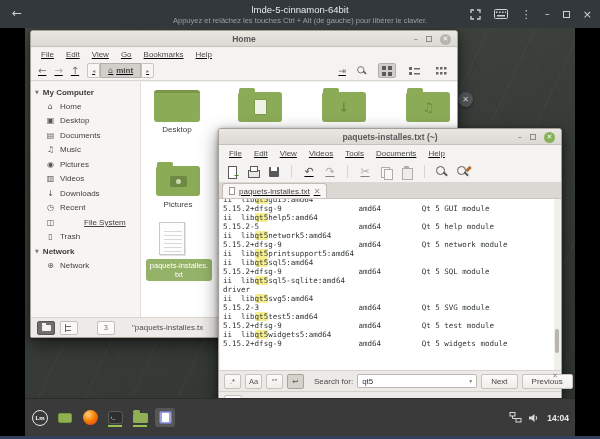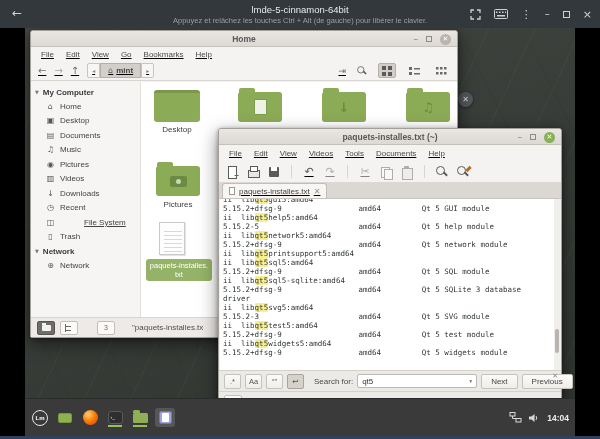--- a/index.html
+++ b/index.html
@@ -399,21 +399,20 @@
             <div class="ln"><span>ii  lib</span><span class="hl">qt5</span><span>gui5:amd64</span></div>
             <div class="ln"><span>5.15.2+dfsg-9                 amd64         Qt 5 GUI module</span></div>
             <div class="ln"><span>ii  lib</span><span class="hl">qt5</span><span>help5:amd64</span></div>
             <div class="ln"><span>5.15.2-5                      amd64         Qt 5 help module</span></div>
             <div class="ln"><span>ii  lib</span><span class="hl">qt5</span><span>network5:amd64</span></div>
             <div class="ln"><span>5.15.2+dfsg-9                 amd64         Qt 5 network module</span></div>
             <div class="ln"><span>ii  lib</span><span class="hl">qt5</span><span>printsupport5:amd64</span></div>
             <div class="ln"><span>ii  lib</span><span class="hl">qt5</span><span>sql5:amd64</span></div>
             <div class="ln"><span>5.15.2+dfsg-9                 amd64         Qt 5 SQL module</span></div>
             <div class="ln"><span>ii  lib</span><span class="hl">qt5</span><span>sql5-sqlite:amd64</span></div>
-            <div class="ln"><span>5.15.2+dfsg-9                 amd64         Qt 5 SQLite 3 database</span></div>
             <div class="ln"><span>driver</span></div>
             <div class="ln"><span>ii  lib</span><span class="hl">qt5</span><span>svg5:amd64</span></div>
             <div class="ln"><span>5.15.2-3                      amd64         Qt 5 SVG module</span></div>
             <div class="ln"><span>ii  lib</span><span class="hl">qt5</span><span>test5:amd64</span></div>
             <div class="ln"><span>5.15.2+dfsg-9                 amd64         Qt 5 test module</span></div>
             <div class="ln"><span>ii  lib</span><span class="hl">qt5</span><span>widgets5:amd64</span></div>
             <div class="ln"><span>5.15.2+dfsg-9                 amd64         Qt 5 widgets module</span></div>
           </div>
       </div>
       <div class="ed-scroll">

